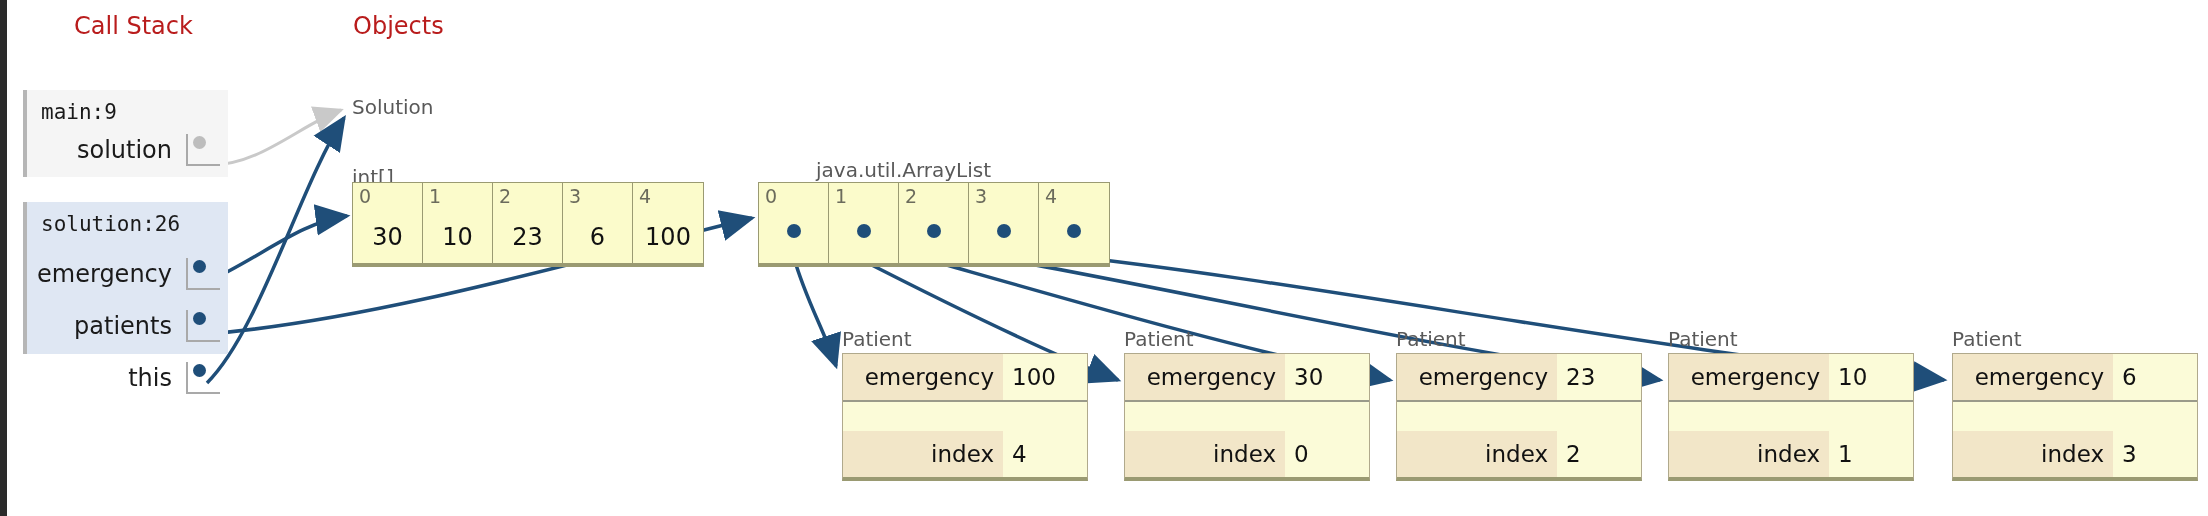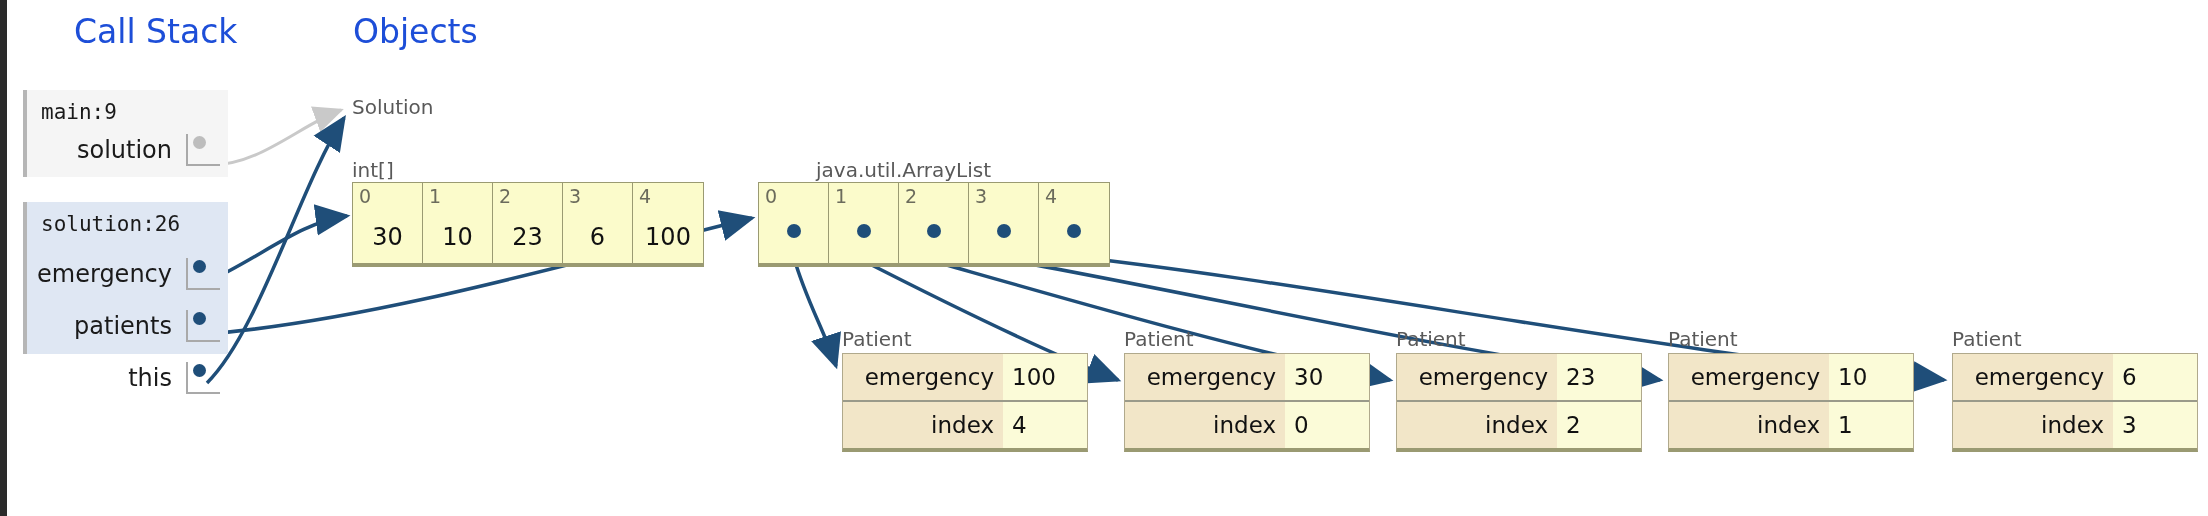--- a/index.html
+++ b/index.html
@@ -15,22 +15,22 @@
   
   .left-rail{
     position:absolute;left:0;top:0;width:7px;height:516px;
     background:#2b2b2b;
   }
 
   
   .heading{
     position:absolute;
     font-family:"DejaVu Sans",sans-serif;
-    font-size:33px;
-    color:#1d4ed8;
+    font-size:24px;
+    color:#b91c1c;
     white-space:nowrap;
   }
   #hdr-callstack{left:74px;top:12px;}
   #hdr-objects{left:353px;top:12px;}
 
   
   .frame{
     position:absolute;
     border-left:4px solid #b6b6b6;
     box-sizing:border-box;
@@ -121,21 +121,21 @@
     width:246px;
     border:1px solid #b0a98c;
     border-bottom:4px solid #9a9a72;
     box-sizing:border-box;
     background:#fbfbd8;
   }
   .rec-row{
     display:flex;height:46px;
     border-bottom:2px solid #9a9a8a;
   }
-  .rec-row:last-child{border-bottom:none;}
+  .rec-row:last-child{border-bottom:none;margin-top:29px;}
   .rec-key{
     width:160px;
     background:#f2e6c8;
     display:flex;align-items:center;justify-content:flex-end;
     padding-right:9px;box-sizing:border-box;
     font-size:23px;color:#111;
     font-family:"DejaVu Sans",sans-serif;
   }
   .rec-val{
     flex:1;
@@ -227,21 +227,21 @@
     <div class="var-row" style="top:156px;text-align:right;">
       <span class="var-name">this</span>
       <span class="var-slot">
         <span class="dot"></span>
       </span>
     </div>
   </div>
 
   <div class="obj-label" style="left:352px;top:95px;">Solution</div>
 
-  <div class="obj-label" style="left:352px;top:158px;">int[]</div>
+  <div class="obj-label" style="left:352px;top:165px;">int[]</div>
   <div class="array-box" style="left:352px;top:182px;">
     <div class="cell">
       <span class="cell-idx">0</span>
       <span class="cell-val">30</span>
     </div>
     <div class="cell">
       <span class="cell-idx">1</span>
       <span class="cell-val">10</span>
     </div>
     <div class="cell">

